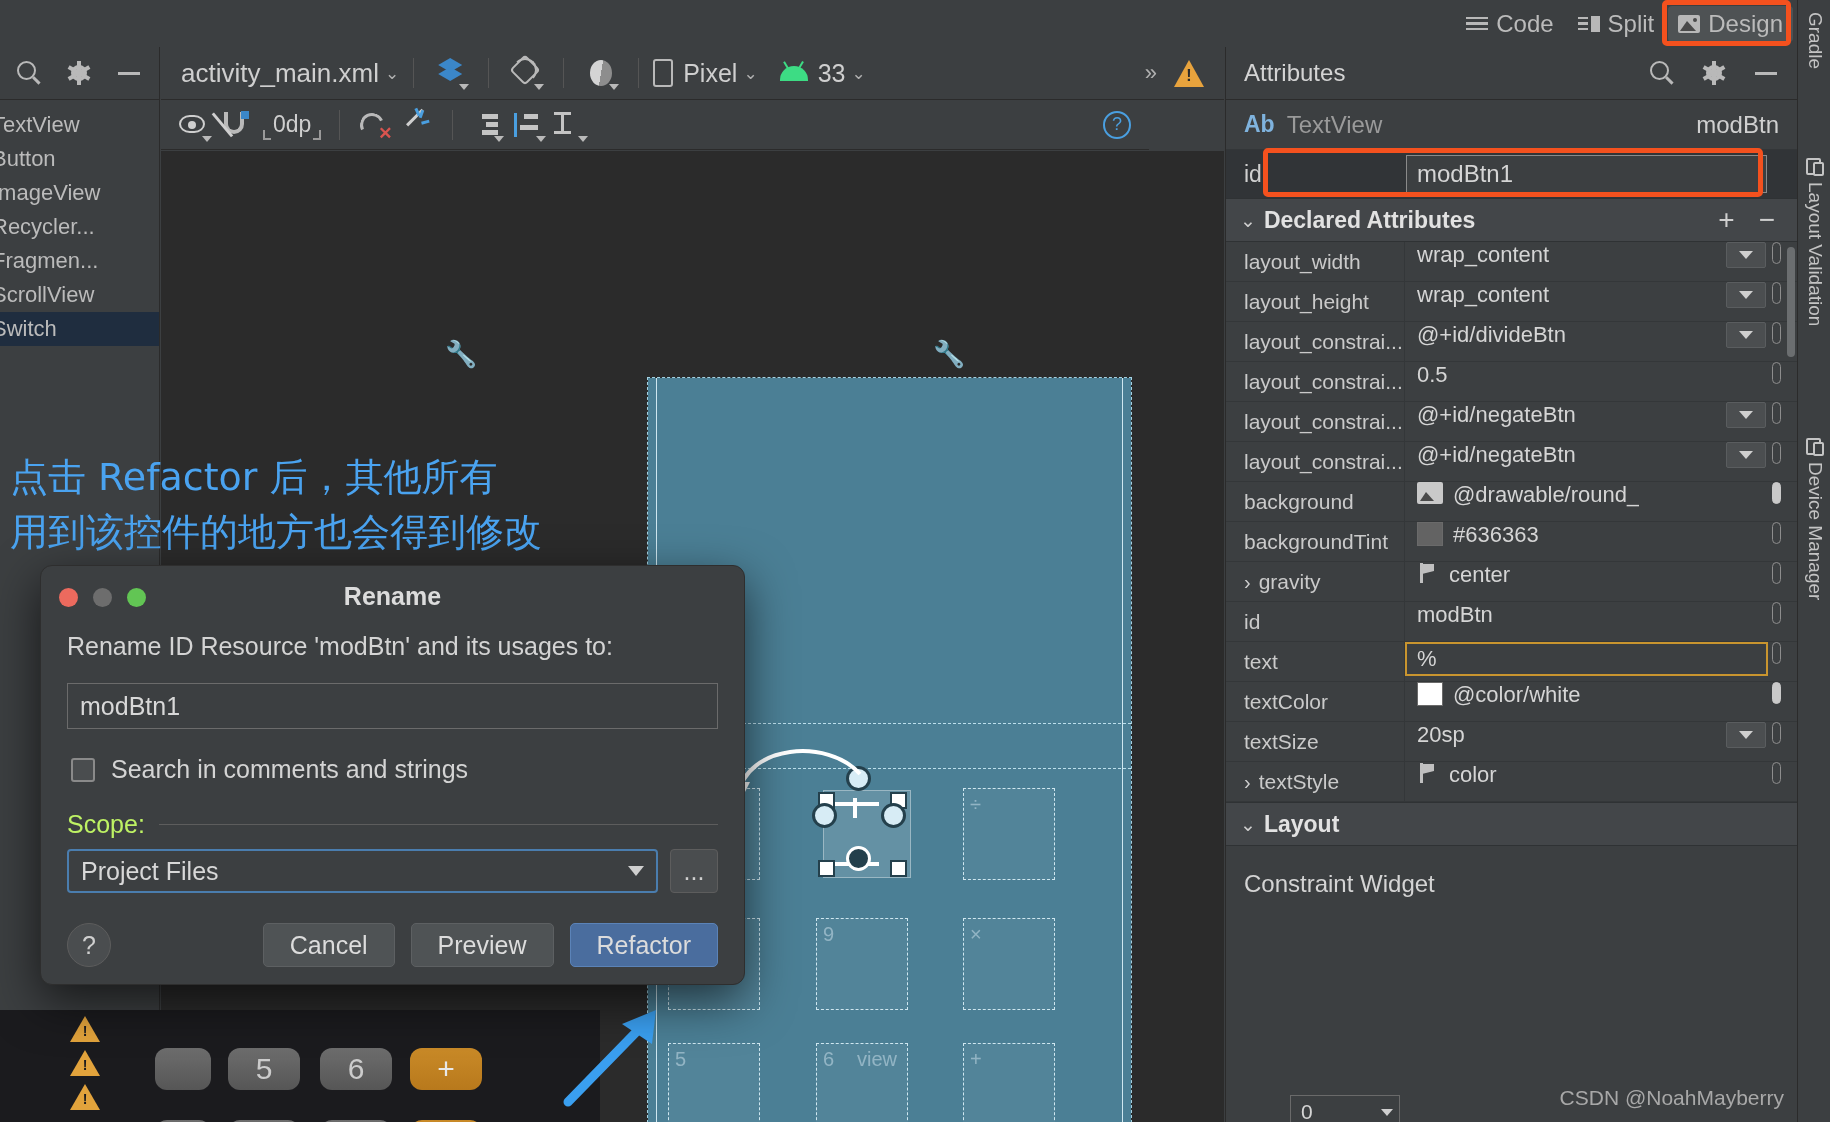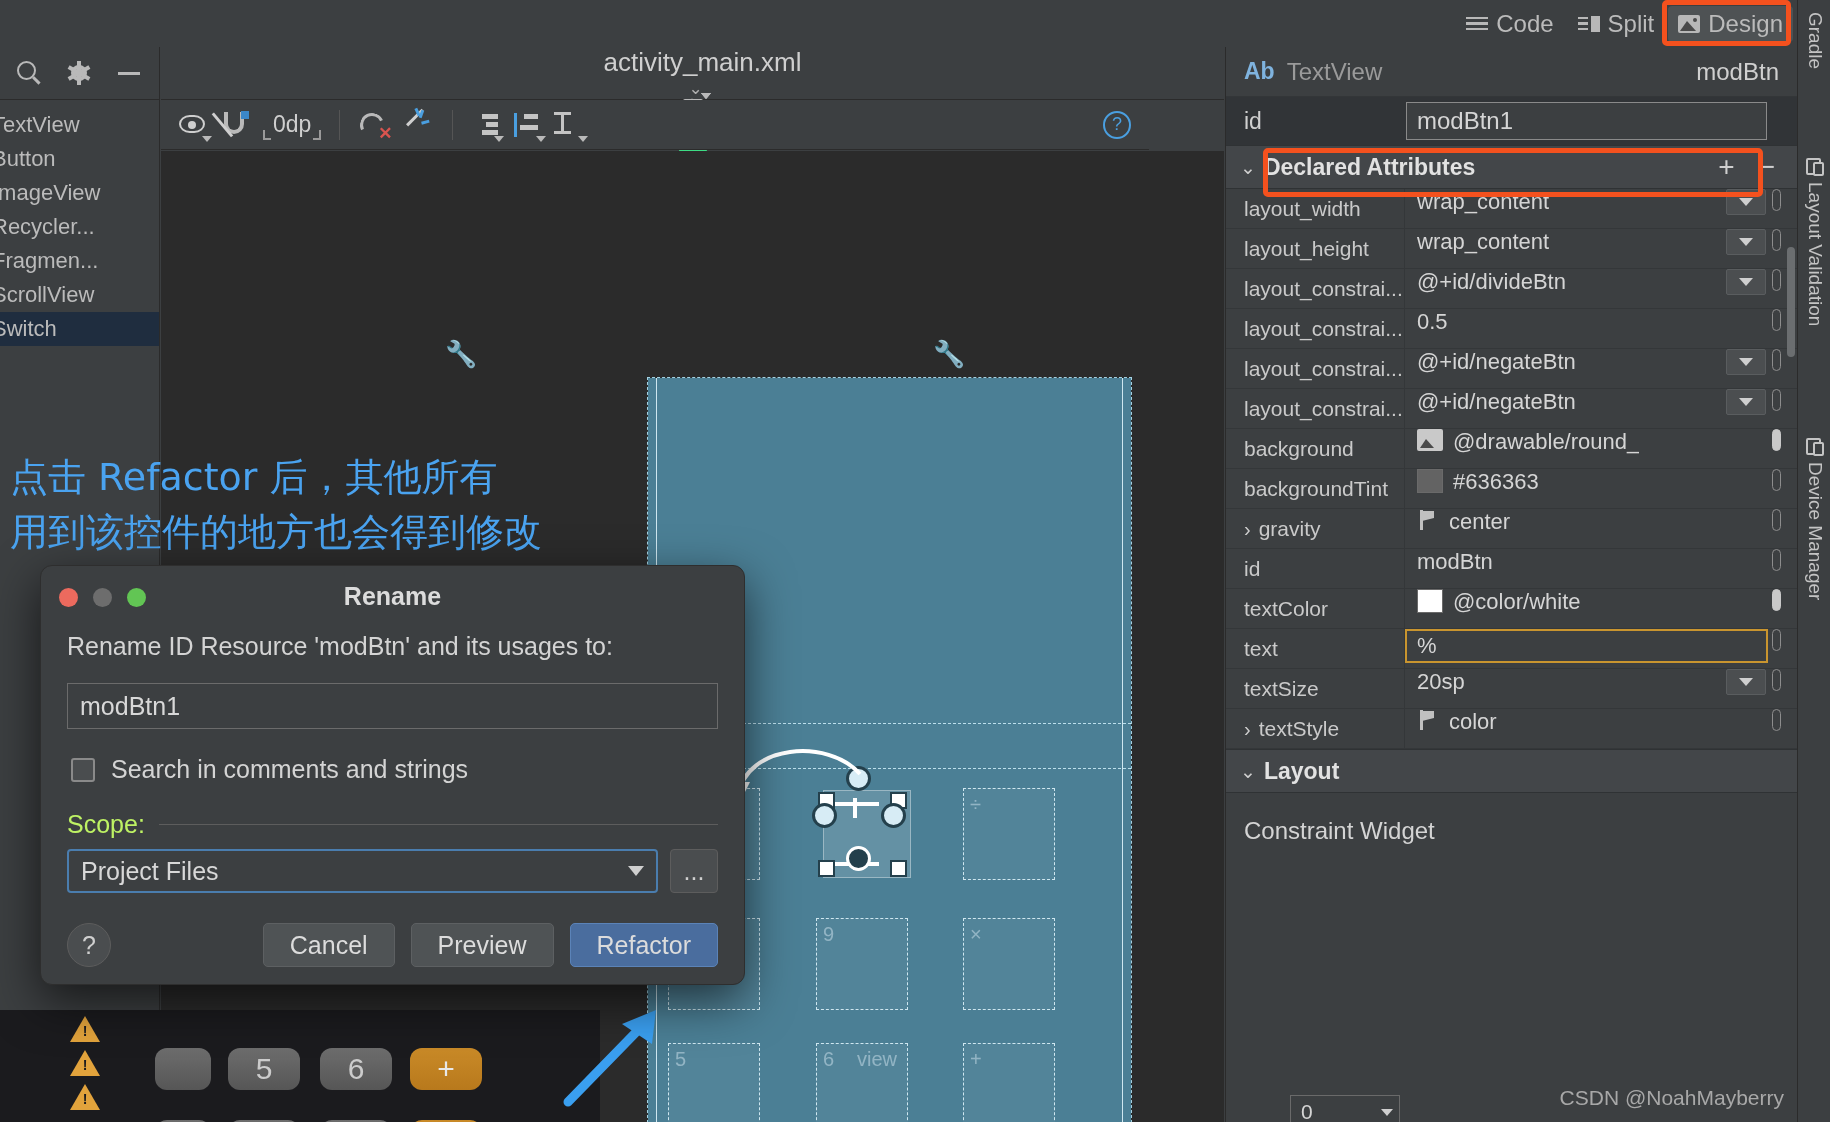--- a/index.html
+++ b/index.html
@@ -69,21 +69,21 @@
     height: 34px; line-height: 34px; padding-left: 0px;
     color: #bbbbbb; font-size: 22px; white-space: nowrap; overflow: hidden;
     margin-left: -8px;
   }
   .palette-item.selected { background: #1f2d3f; }
 
   
   .editor-toolbar {
     position: absolute; left: 161px; top: 47px; width: 1063px; height: 53px;
     background: #3c3f41; border-bottom: 1px solid #2b2b2b;
-    display: flex; align-items: center; gap: 0; flex-direction: column;
+    display: flex; align-items: center; gap: 0;
   }
   .file-name { color: #cfcfcf; font-size: 26px; padding-left: 20px; white-space: nowrap; }
   .chev { display:inline-block; color:#b0b0b0; font-size: 17px; margin-left: 6px; }
   .vsep { width: 1px; height: 30px; background: #555; margin: 0 14px; }
   .tb-ico { position: relative; width: 34px; height: 34px; margin: 0 6px; }
   .layers-ico .d { position: absolute; width: 24px; height: 14px; background: #3b87c9;
      left: 4px; transform: skewX(0); clip-path: polygon(50% 0, 100% 50%, 50% 100%, 0 50%); }
   .layers-ico .d1 { top: 2px; } .layers-ico .d2 { top: 11px; }
   .rot-ico { position: absolute; left: 5px; top: 3px; width: 22px; height: 22px;
      border: 2.6px solid #b9b9b9; border-radius: 4px; transform: rotate(45deg); }
@@ -610,20 +610,40 @@
     </div>
     <div class="dlg-buttons">
       <div class="help-btn">?</div>
       <div class="dbtn spaceL">Cancel</div>
       <div class="dbtn">Preview</div>
       <div class="dbtn primary" style="margin-left:0">Refactor</div>
     </div>
   </div>
 
   <div class="attrs">
+    <div class="attrs-header">
+      <span class="t">Attributes</span>
+      <span class="sp">
+        <span class="ph-ico">
+          <span class="ico-search-c"></span>
+            <span class="ico-search-h"></span>
+        </span>
+        <span class="ph-ico">
+          <span class="ico-gear">
+              <span class="tooth"></span>
+              <span class="tooth t2"></span>
+              <span class="tooth t3"></span>
+              <span class="ring"></span>
+            </span>
+        </span>
+        <span class="ph-ico">
+            <span class="ico-minus"></span>
+          </span>
+      </span>
+    </div>
 
     <div class="comp-row">
       <span class="ab">Ab</span>
       <span class="nm">TextView</span>
       <span class="rid">modBtn</span>
     </div>
 
     <div class="idrow">
       <span class="k">id</span>
       <span class="vbox">
@@ -717,36 +737,36 @@
     </div>
     <div class="arow">
       <span class="k">id</span>
       <span class="vwrap">
           <span class="v">modBtn</span>
       <span style="margin-left:auto"></span>
           <span class="pill"></span>
         </span>
     </div>
     <div class="arow">
+      <span class="k">text</span>
+      <span class="vwrap" style="padding-left:0">
+        <span class="v text-highlight" style="display:flex;align-items:center;flex:1;height:34px;padding-left:10px;margin-right:4px;">%</span>
+        <span class="pill"></span>
+      </span>
+    </div>
+    <div class="arow">
       <span class="k">textColor</span>
       <span class="vwrap">
         <span class="swatch" style="background:#ffffff"></span>
         <span class="v">@color/white</span>
         <span style="margin-left:auto"></span>
           <span class="pill filled"></span>
       </span>
     </div>
     <div class="arow">
-      <span class="k">text</span>
-      <span class="vwrap" style="padding-left:0">
-        <span class="v text-highlight" style="display:flex;align-items:center;flex:1;height:34px;padding-left:10px;margin-right:4px;">%</span>
-        <span class="pill"></span>
-      </span>
-    </div>
-    <div class="arow">
       <span class="k">textSize</span>
       <span class="vwrap">
           <span class="v">20sp</span>
       <span class="dd"></span>
           <span class="pill"></span>
         </span>
     </div>
     <div class="arow">
       <span class="k expandable">textStyle</span>
       <span class="vwrap">

